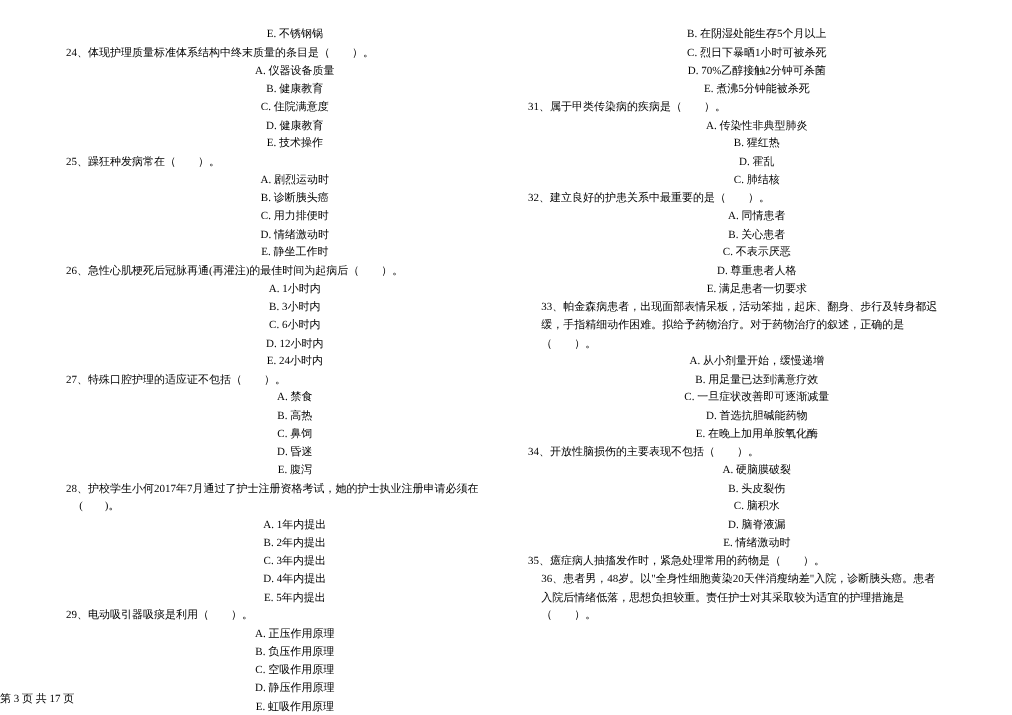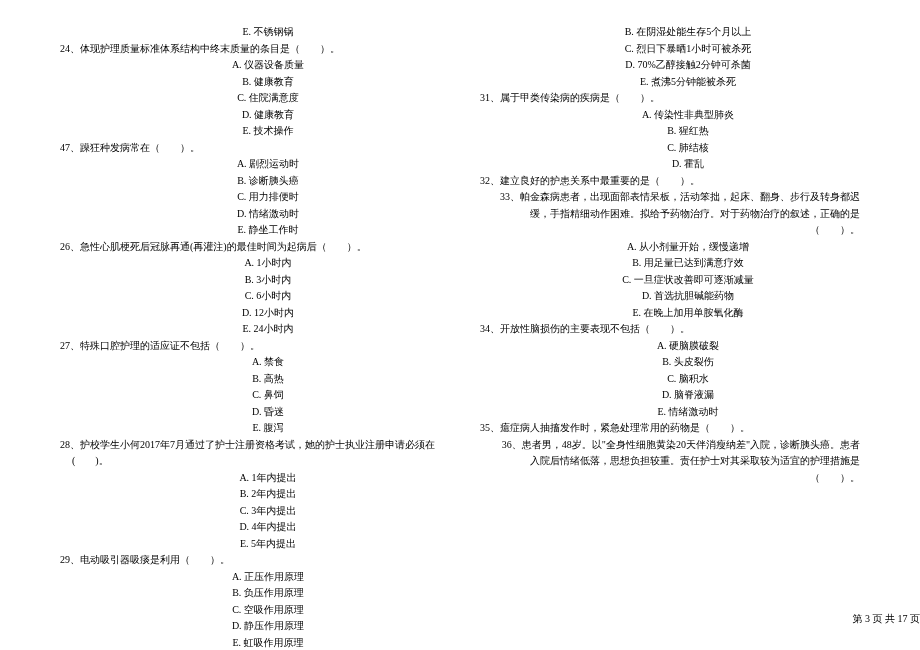--- a/index.html
+++ b/index.html
@@ -27,51 +27,50 @@
     }
     .q-line {
       padding-left: 12px;
       text-indent: -12px;
     }
     .opt {
       display: block;
     }
     .footer {
       position: absolute;
-      bottom: 24px;
+      bottom: 8px;
       left: 0;
       right: 0;
-      text-align: right;
+      text-align: left;
       font-size: 10px;
       margin-top: 12px;
     }
     .para {
       padding-left: 12px;
-      text-align: right;
     }
   </style>
 </head>
 <body>
 
 <div class="columns">
   <div class="col">
     <div class="opt-block">
         <span class="opt">E. 不锈钢锅</span>
       </div>
 
     <div class="q-line">24、体现护理质量标准体系结构中终末质量的条目是（　　）。</div>
     <div class="opt-block">
       <span class="opt">A. 仪器设备质量</span>
       <span class="opt">B. 健康教育</span>
       <span class="opt">C. 住院满意度</span>
       <span class="opt">D. 健康教育</span>
       <span class="opt">E. 技术操作</span>
     </div>
 
-    <div class="q-line">47、躁狂种发病常在（　　）。</div>
+    <div class="q-line">25、躁狂种发病常在（　　）。</div>
     <div class="opt-block">
       <span class="opt">A. 剧烈运动时</span>
       <span class="opt">B. 诊断胰头癌</span>
       <span class="opt">C. 用力排便时</span>
       <span class="opt">D. 情绪激动时</span>
       <span class="opt">E. 静坐工作时</span>
     </div>
 
     <div class="q-line">26、急性心肌梗死后冠脉再通(再灌注)的最佳时间为起病后（　　）。</div>
     <div class="opt-block">
@@ -116,25 +115,32 @@
       <span class="opt">B. 在阴湿处能生存5个月以上</span>
       <span class="opt">C. 烈日下暴晒1小时可被杀死</span>
       <span class="opt">D. 70%乙醇接触2分钟可杀菌</span>
       <span class="opt">E. 煮沸5分钟能被杀死</span>
     </div>
 
     <div class="q-line">31、属于甲类传染病的疾病是（　　）。</div>
     <div class="opt-block">
       <span class="opt">A. 传染性非典型肺炎</span>
       <span class="opt">B. 猩红热</span>
+      <span class="opt">D. 霍乱</span>
       <span class="opt">C. 肺结核</span>
-      <span class="opt">D. 霍乱</span>
     </div>
 
     <div class="q-line">32、建立良好的护患关系中最重要的是（　　）。</div>
+    <div class="opt-block">
+      <span class="opt">A. 同情患者</span>
+      <span class="opt">B. 关心患者</span>
+      <span class="opt">C. 不表示厌恶</span>
+      <span class="opt">D. 尊重患者人格</span>
+      <span class="opt">E. 满足患者一切要求</span>
+    </div>
 
     <div class="para">33、帕金森病患者，出现面部表情呆板，活动笨拙，起床、翻身、步行及转身都迟缓，手指精细动作困难。拟给予药物治疗。对于药物治疗的叙述，正确的是（　　）。</div>
     <div class="opt-block">
       <span class="opt">A. 从小剂量开始，缓慢递增</span>
       <span class="opt">B. 用足量已达到满意疗效</span>
       <span class="opt">C. 一旦症状改善即可逐渐减量</span>
       <span class="opt">D. 首选抗胆碱能药物</span>
       <span class="opt">E. 在晚上加用单胺氧化酶</span>
     </div>
 

